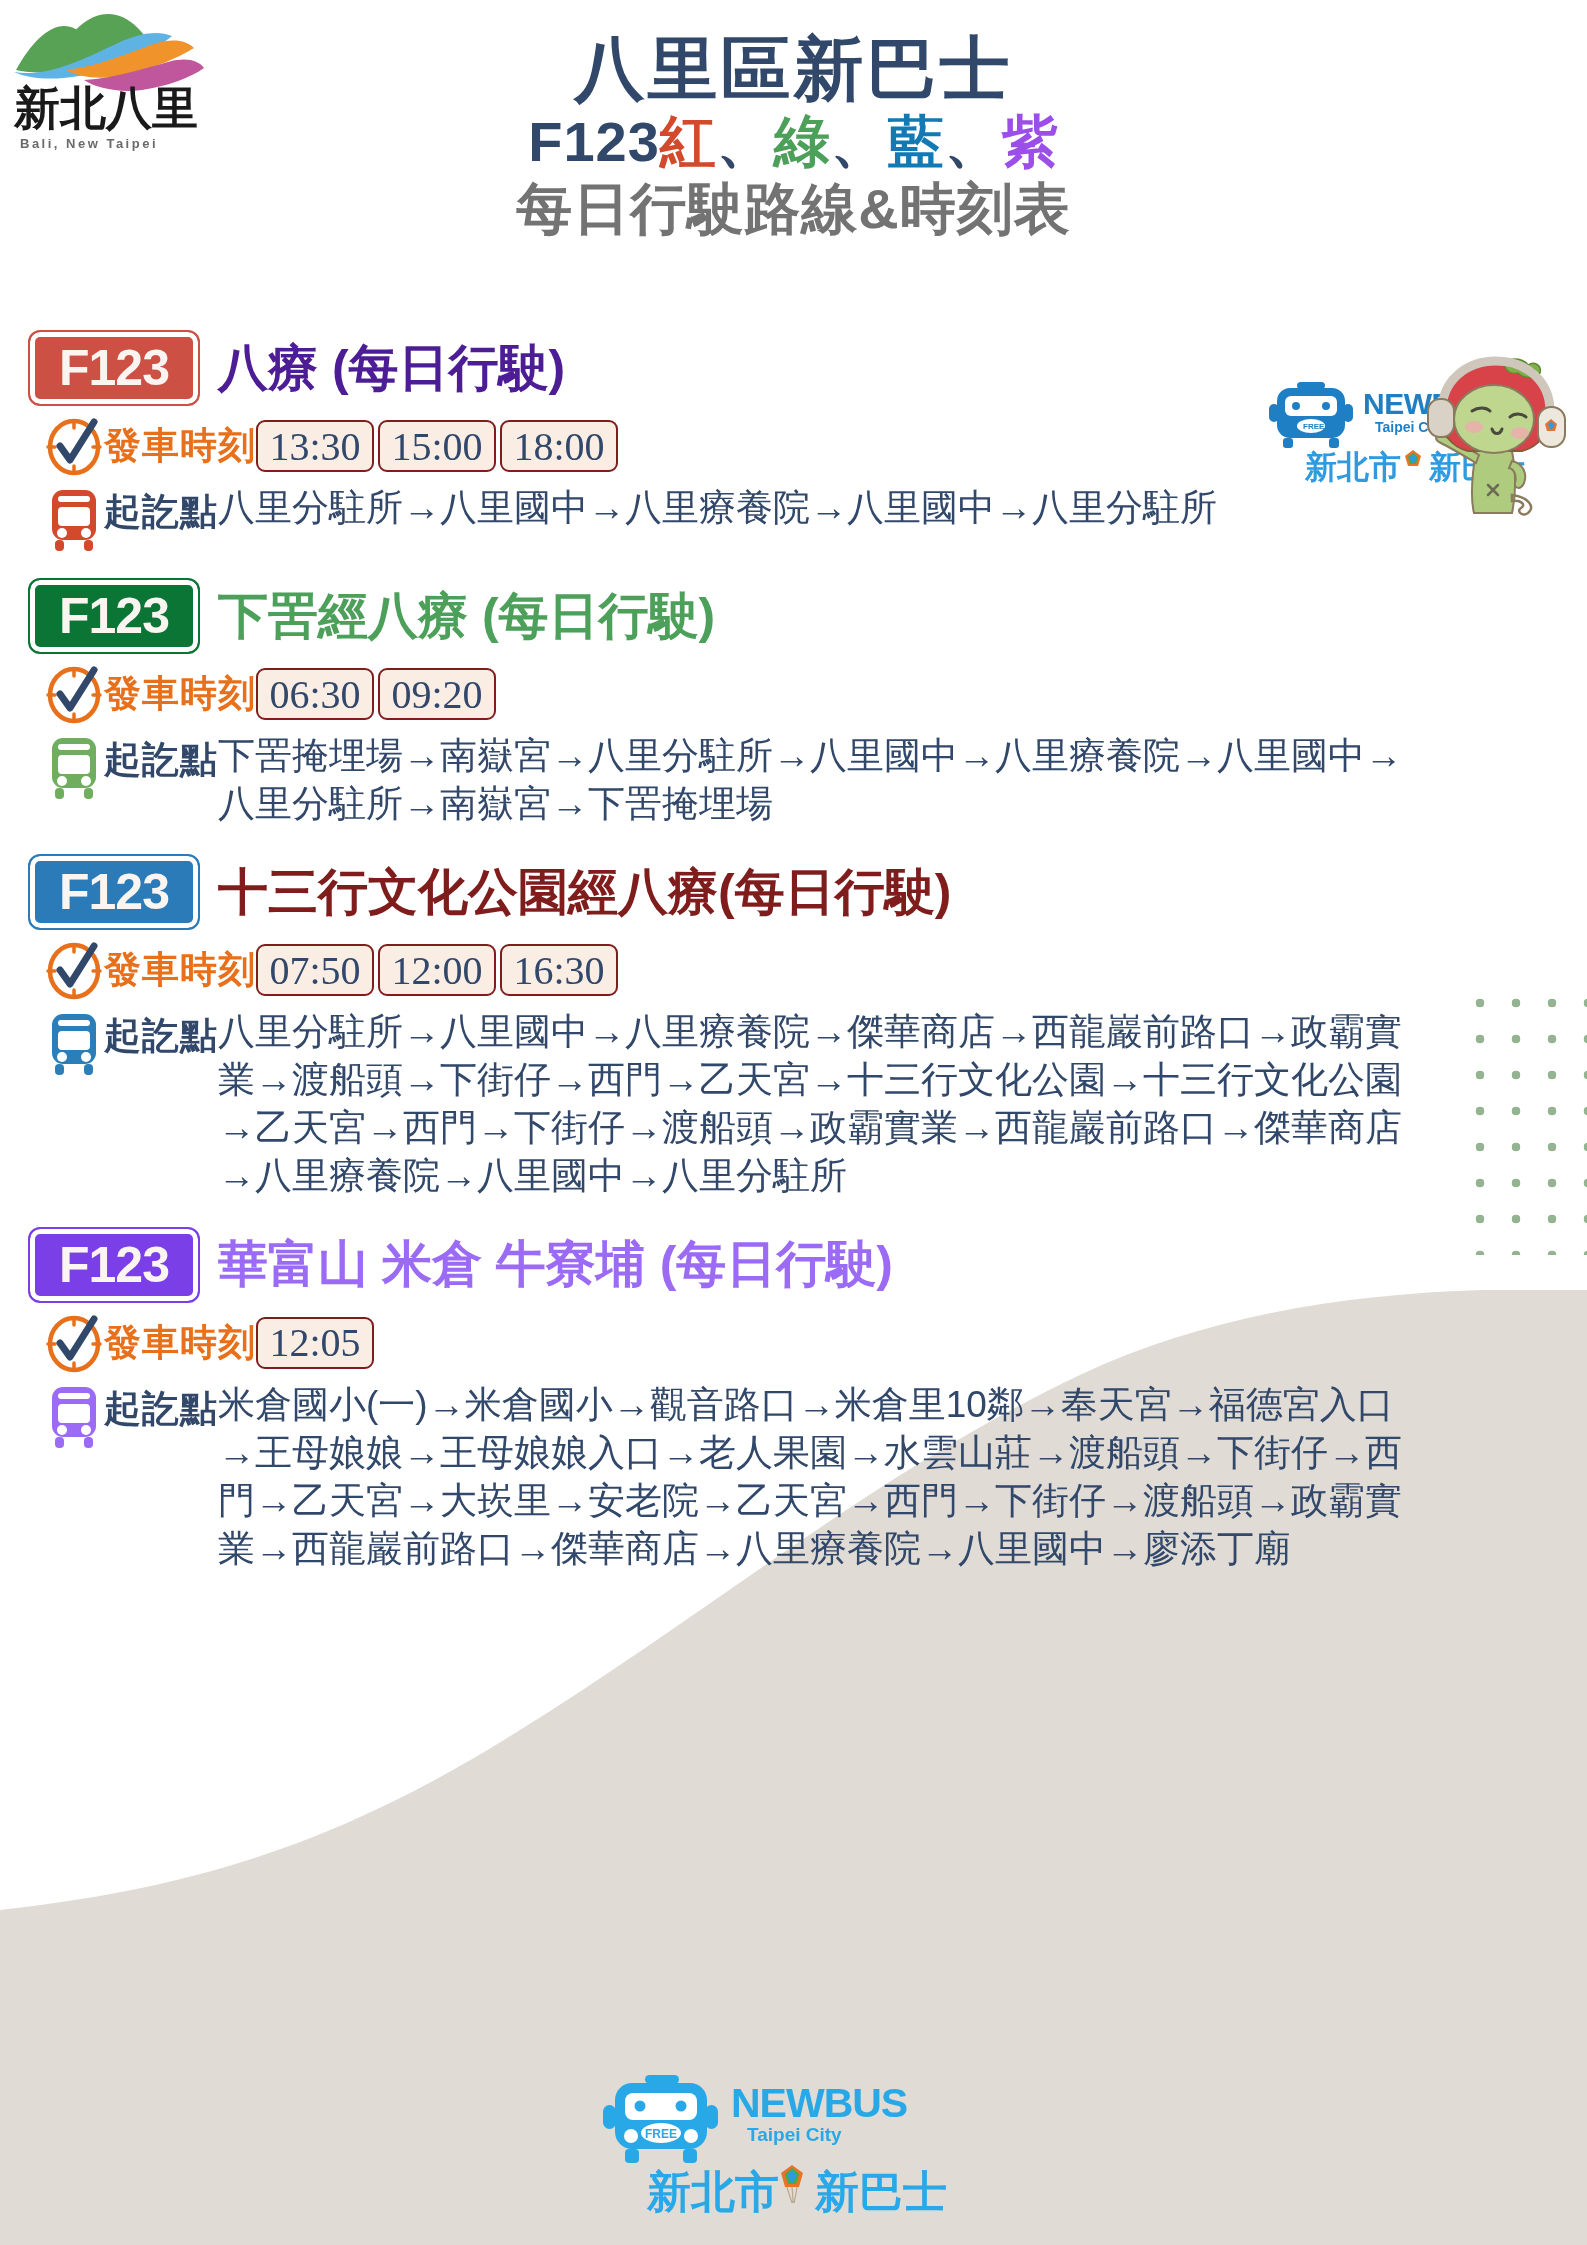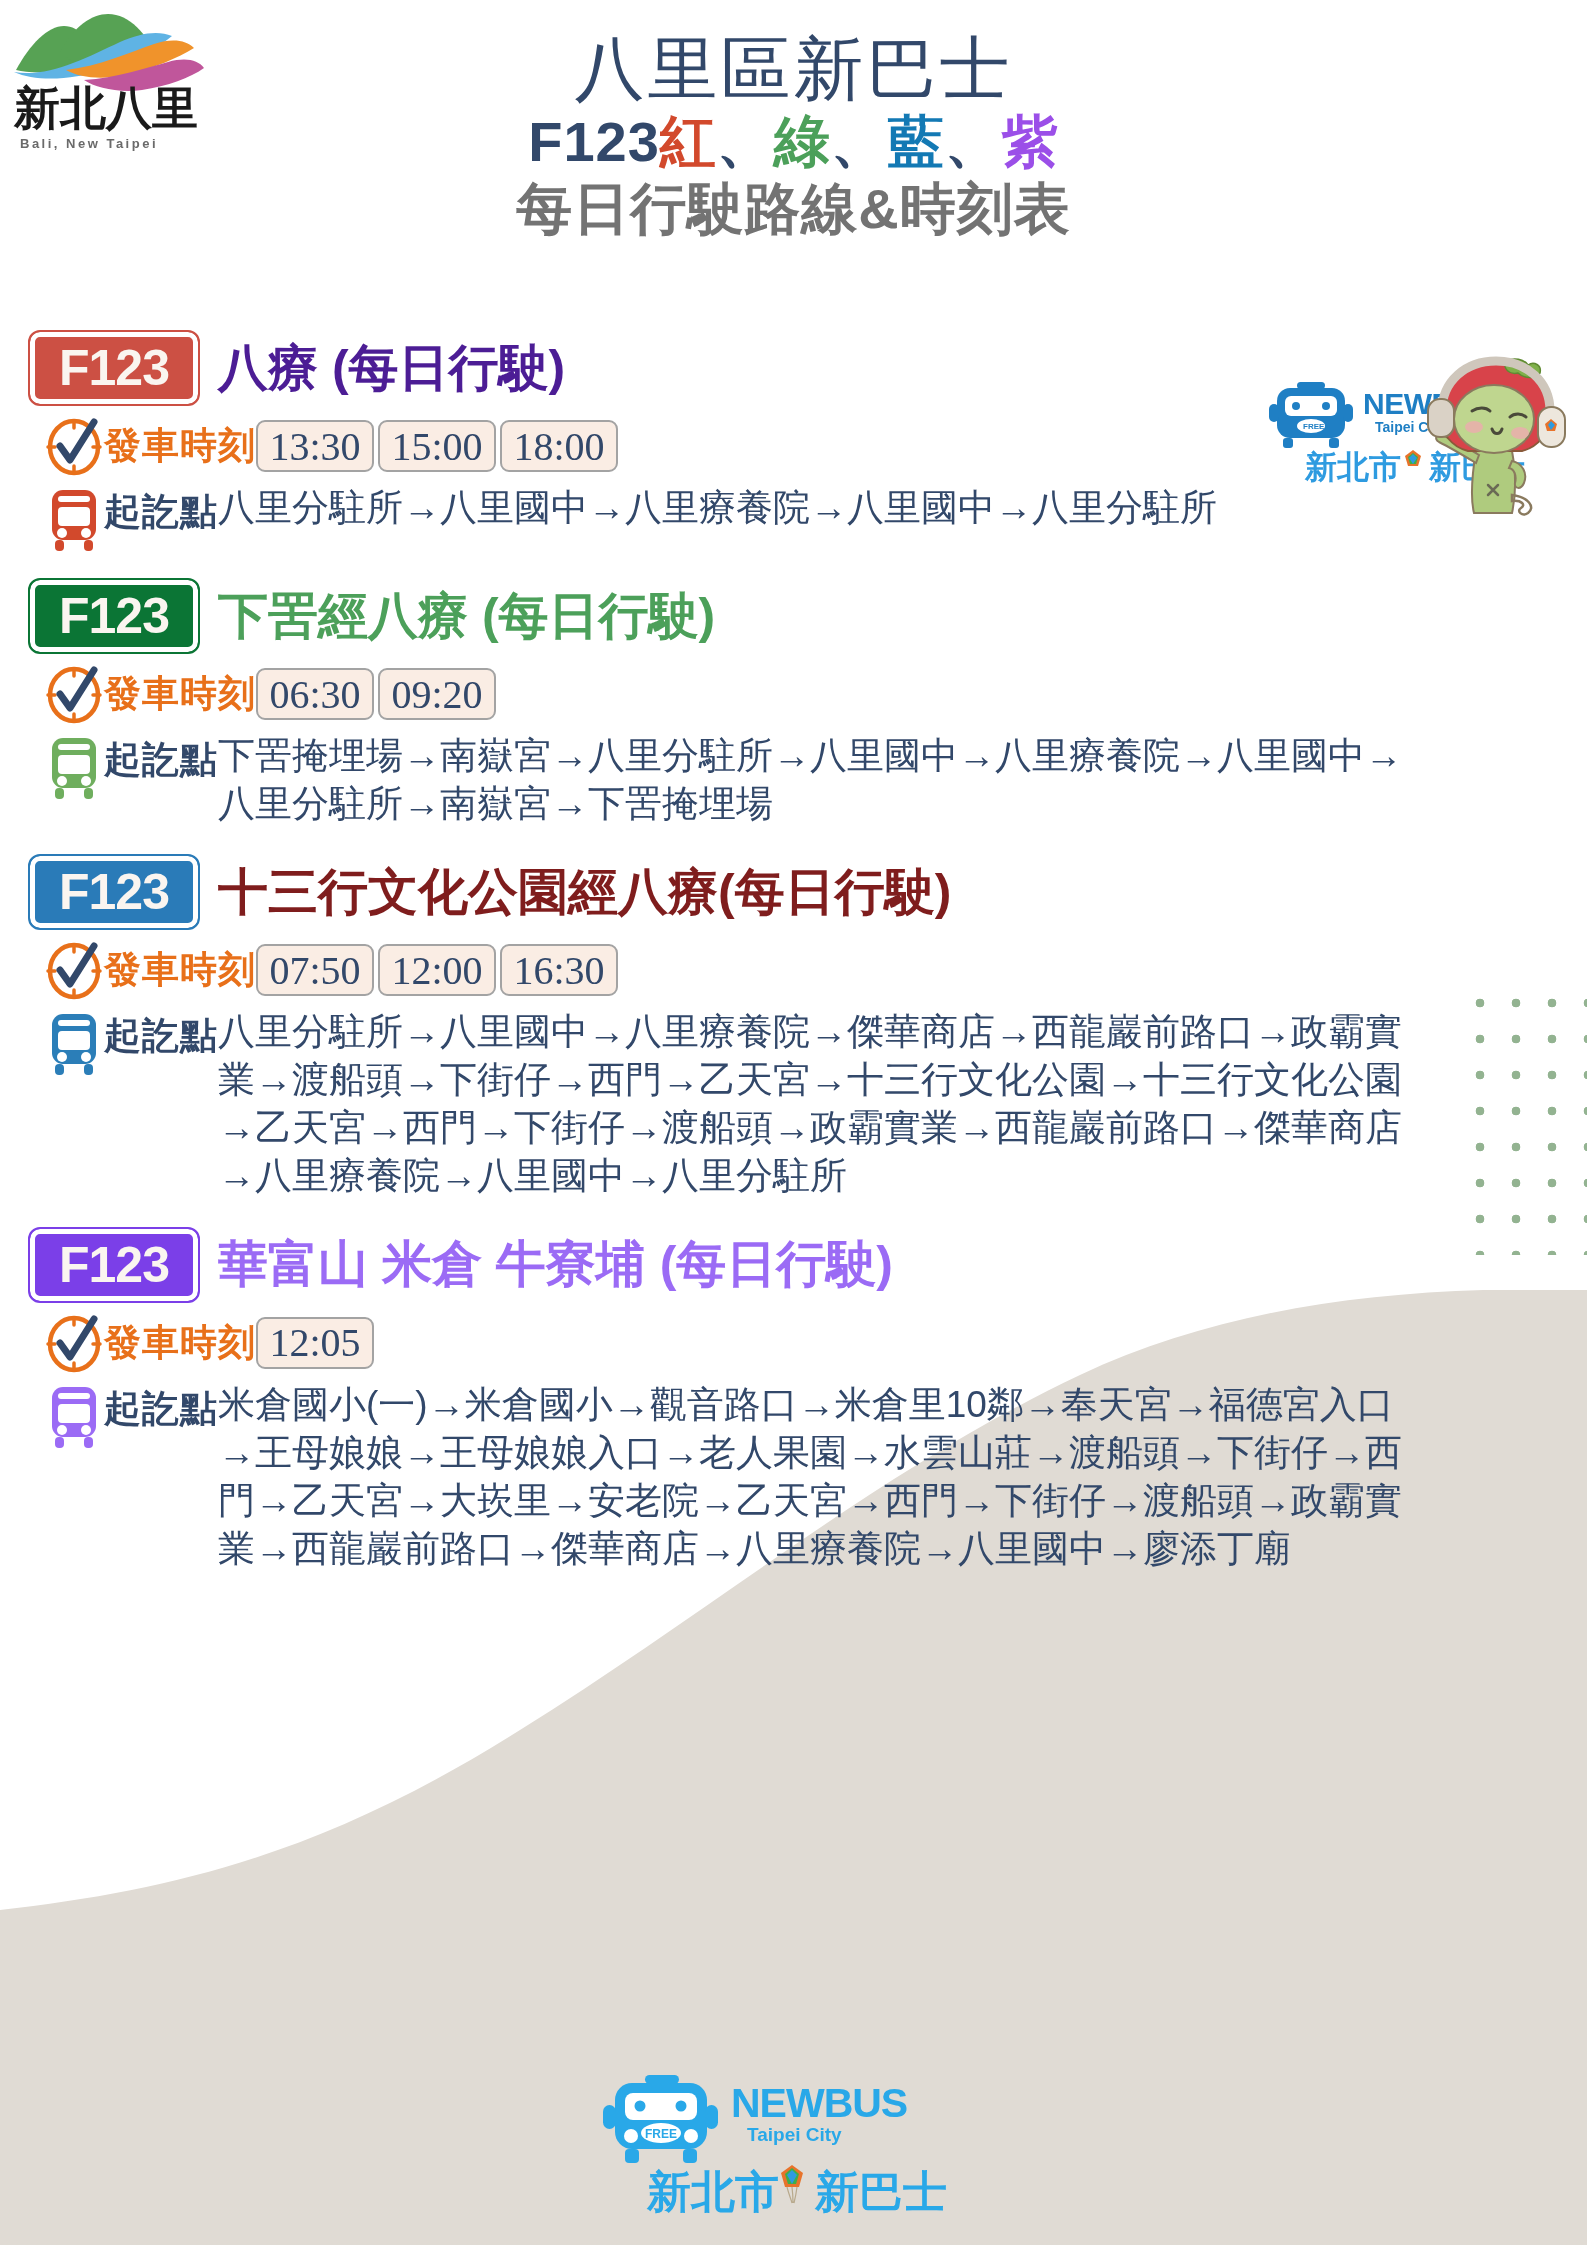--- a/index.html
+++ b/index.html
@@ -22,21 +22,21 @@
     background-size:36px 36px;background-position:0 0;
     pointer-events:none;
   }
   
   #header{position:relative;z-index:3;height:330px;}
   #bali-logo{position:absolute;left:8px;top:8px;width:200px;height:150px;}
   #poster-title{
     position:absolute;left:0;top:32px;width:1587px;text-align:center;
   }
   .t-line1{
-    font-size:70px;font-weight:normal;color:#32486A;letter-spacing:3px;
+    font-size:70px;font-weight:bold;color:#32486A;letter-spacing:3px;
     line-height:1.08;white-space:nowrap;
   }
   .t-line2{
     font-size:56px;font-weight:bold;color:#32486A;letter-spacing:1px;
     line-height:1.2;white-space:nowrap;
   }
   .t-line3{
     font-size:56px;font-weight:bold;color:#737373;letter-spacing:1px;
     line-height:1.2;white-space:nowrap;
   }
@@ -70,21 +70,21 @@
   .route-name.green{color:#4CA05A;}
   .route-name.blue{color:#7f1d1d;}
   .route-name.purple{color:#9B6BF5;}
   
   .times-row{display:flex;align-items:center;margin:6px 0 8px 16px;font-family:Liberation Serif, serif;}
   .clock-icon{width:60px;height:60px;flex:0 0 60px;}
   .times-label{font-size:37px;font-weight:bold;color:#E8701A;letter-spacing:1px;white-space:nowrap;}
   .time-chip{
     display:inline-flex;align-items:center;justify-content:center;
     min-width:118px;height:52px;padding:0 9px;
-    background:#FAEDE4;border:2px solid #a3a3a3;border-radius:9px;
+    background:#FAEDE4;border:2px solid #7f1d1d;border-radius:9px;
     font-size:40px;color:#32486A;font-weight:500;
     letter-spacing:0px;box-sizing:border-box;margin-right:4px;
   }
   
   .stops-row{display:flex;align-items:flex-start;margin-left:16px;}
   .bus-icon{width:60px;height:66px;flex:0 0 60px;margin-top:2px;}
   .stops-label{font-size:37px;font-weight:bold;color:#32486A;letter-spacing:1px;white-space:nowrap;flex:0 0 auto;padding-top:3px;}
   .stops-text{
     font-size:37px;color:#32486A;line-height:1.30;letter-spacing:0px;
     max-width:1185px;word-break:break-all;

